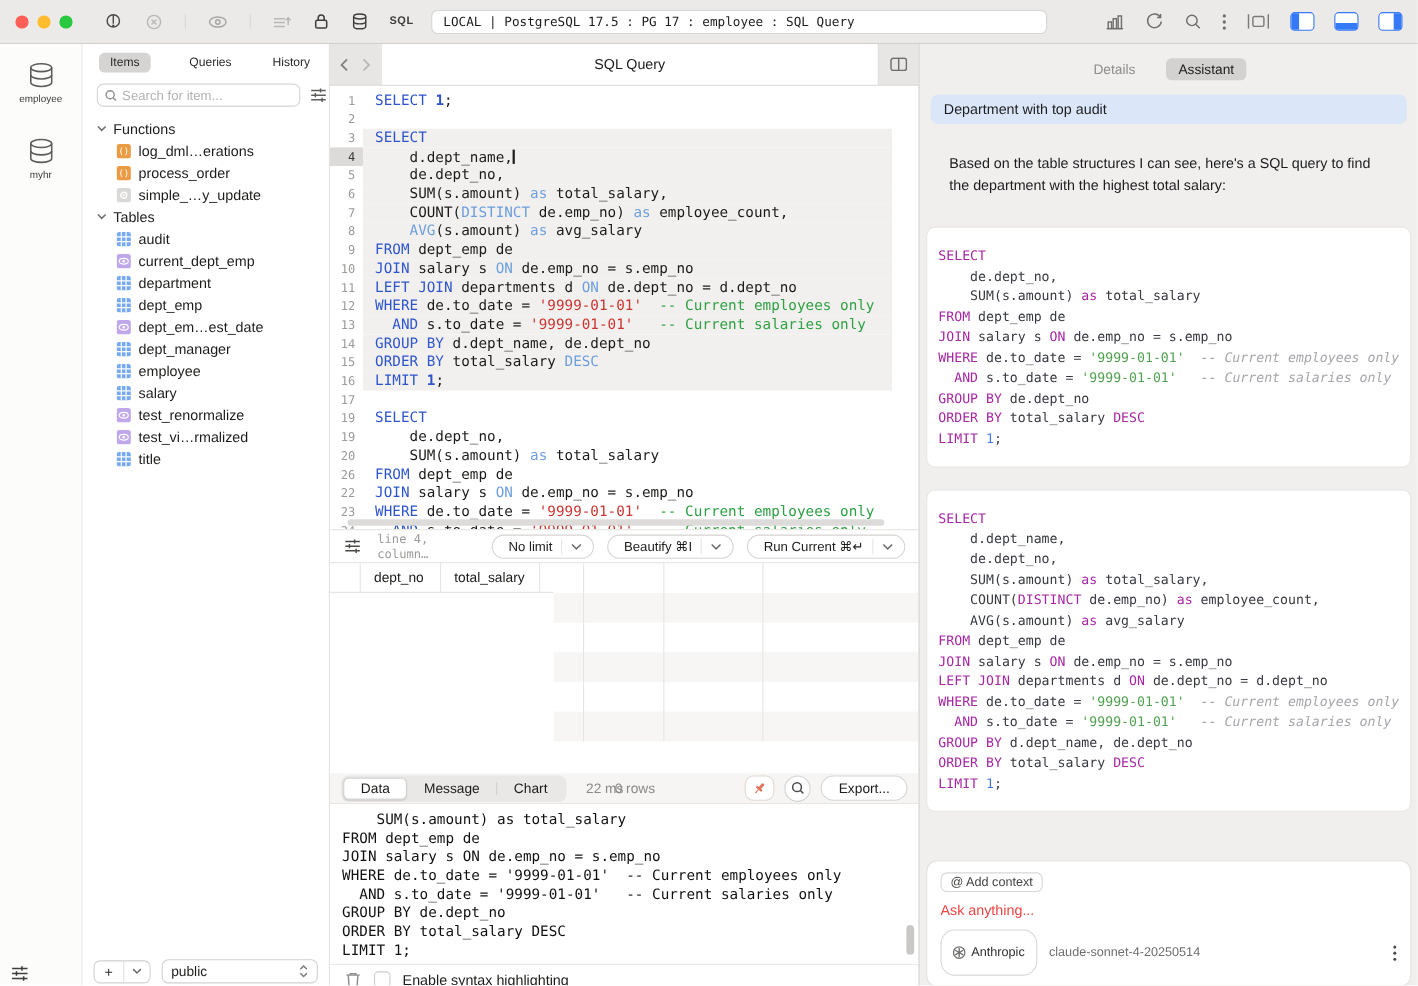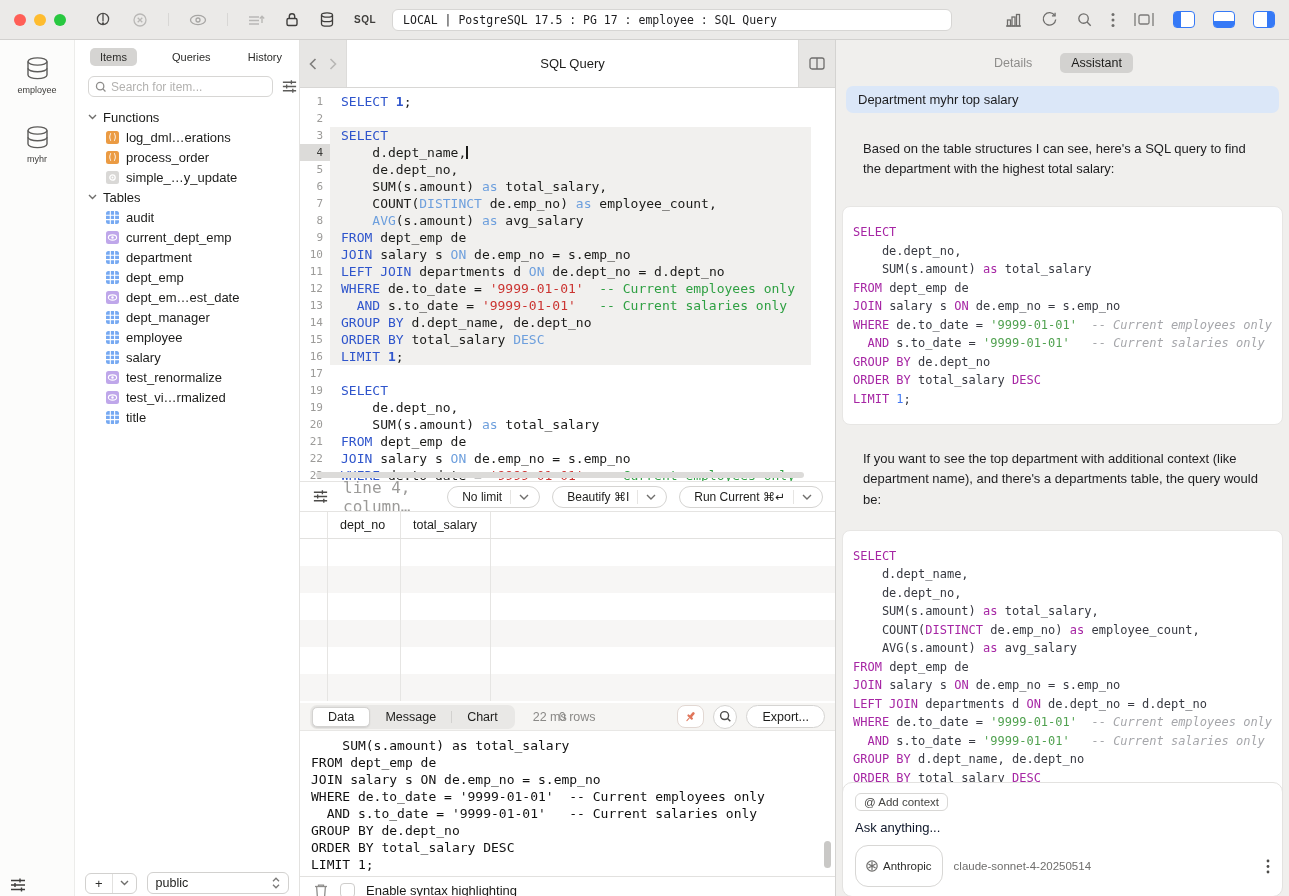--- a/index.html
+++ b/index.html
@@ -44,21 +44,21 @@
 .tree-sec{display:flex;align-items:center;gap:6px;height:20px;padding-left:13px}
 .tree-item{display:flex;align-items:center;gap:7px;height:20px;padding-left:31px;white-space:nowrap}
 .sb-bottom{height:34px;display:flex;align-items:center;gap:10px;padding:0 10px 8px 10px}
 .add-btn{height:21px;border:1px solid #d2d1cf;border-radius:6px;display:flex;align-items:center;background:#fff}
 .add-plus{padding:0 9px;font-size:13px;color:#2e2e2c;border-right:1px solid #e2e1df;line-height:19px}
 .add-chev{padding:0 7px}
 .schema-select{flex:1;height:22px;border:1px solid #d2d1cf;border-radius:6px;background:#fff;display:flex;align-items:center;justify-content:space-between;padding:0 8px;font-size:12.5px;color:#1c1c1a}
 
 
 .main{width:535px;display:flex;flex-direction:column;background:#fff;flex:none}
-.tabstrip{height:48px;background:#e7e6e4;display:flex;align-items:stretch;border-bottom:1px solid #d8d7d5;flex:none}
+.tabstrip{height:38px;background:#e7e6e4;display:flex;align-items:stretch;border-bottom:1px solid #d8d7d5;flex:none}
 .nav-btns{width:46px;display:flex;align-items:center;justify-content:center;gap:12px}
 .tab-active{flex:1;background:#fff;display:flex;align-items:center;justify-content:center;font-size:13px;color:#1c1c1a;border-left:1px solid #dddcda;border-right:1px solid #dddcda}
 .split-btn{width:36px;display:flex;align-items:center;justify-content:center}
 
 
 .editor{flex:1;position:relative;padding-top:5px;font-family:"DejaVu Sans Mono",monospace;overflow:hidden;background:#fff}
 .ed-line{display:flex;height:17px}
 .gut{width:30px;flex:none;text-align:right;padding-right:7px;font-size:11px;color:#9c9b99;line-height:17px}
 .ed-line.cur .gut{background:#dcdbd9;color:#3a3a38}
 .code{flex:1;margin-right:24px;padding-left:11px;font-size:13px;line-height:17px;white-space:pre;color:#1b1b19}
@@ -66,28 +66,28 @@
 .editor .sg-k{color:#2f55cc}
 .editor .sg-k2{color:#6d9fdd}
 .editor .sg-s{color:#cb3431}
 .editor .sg-c{color:#2fa043}
 .editor .sg-n{color:#2f55cc;font-weight:bold}
 .caret{display:inline-block;width:1.4px;height:13px;background:#1b1b19;transform:translateY(2px)}
 .h-scroll{position:absolute;bottom:3px;left:16px;width:488px;height:6px;border-radius:3px;background:#dcdbd9}
 
 
 .statusbar{height:30px;border-top:1px solid #e5e4e2;display:flex;align-items:center;padding:0 12px;gap:12px;background:#fff;flex:none}
-.pos{font-family:"DejaVu Sans Mono",monospace;font-size:16px;color:#9c9b99;margin-left:2px}
+.pos{font-family:"DejaVu Sans Mono",monospace;font-size:11px;color:#9c9b99;margin-left:2px}
 .sb-spacer{flex:1}
 .pill{height:22px;border:1px solid #d5d4d2;border-radius:11px;background:#fff;display:flex;align-items:center;font-size:12px;color:#1d1d1b}
 .pill .lab{padding:0 8px 0 14px;white-space:nowrap}
 .pill .chev{padding:0 10px 0 8px;border-left:1px solid #e6e5e3;height:14px;display:flex;align-items:center}
 
 
-.grid{height:192px;border-top:1px solid #e5e4e2;display:flex;flex-direction:column;background:#fff;flex:none}
+.grid{height:192px;border-top:1px solid #e5e4e2;display:flex;flex-direction:row;background:#fff;flex:none}
 .g-head{height:27px;display:flex;border-bottom:1px solid #e2e1df;font-size:12.5px;color:#1c1c1a;flex:none}
 .g-cell{display:flex;align-items:center;padding-left:12px;border-right:1px solid #e6e5e3;height:100%}
 .g-c0{width:28px;padding-left:0}
 .g-c1{width:73px}
 .g-c2{width:90px}
 .g-cLast{flex:1;border-right:none}
 .g-rows{flex:1;overflow:hidden}
 .g-row{height:27px;display:flex}
 .g-row:nth-child(even){background:#f7f6f5}
 
@@ -125,21 +125,21 @@
 .codecard{margin:27px 6px 0;background:#fff;border:1px solid #e7e6e4;border-radius:8px;padding:16px 6px 16px 10px;font-family:"DejaVu Sans Mono",monospace;font-size:12px;line-height:18.5px;color:#383a42}
 .codecard div{white-space:pre}
 .codecard .sg-k{color:#a626a4}
 .codecard .sg-s{color:#50a14f}
 .codecard .sg-c{color:#a6a7ab;font-style:italic}
 .codecard .sg-n{color:#4078f2}
 .codecard+.p-text{margin-top:24px}
 .codecard.second{margin-top:20px}
 .composer{position:absolute;left:6px;right:6px;bottom:7px;background:#fff;border:1px solid #e3e2e0;border-radius:10px;padding:9px 12px 9px}
 .chip{display:inline-block;border:1px solid #d8d7d5;border-radius:6px;padding:2px 8px;font-size:11.5px;color:#454543}
-.ask{margin-top:9px;font-size:13px;color:#0f172a}
+.ask{margin-top:9px;font-size:13px;color:#ef4444}
 .comp-bottom{margin-top:10px;display:flex;align-items:center}
 .provider{display:flex;align-items:center;gap:5px;border:1px solid #d8d7d5;border-radius:13px;padding:14px 10px;font-size:11.5px;color:#2e2e2c;background:#fff}
 .model{margin-left:11px;font-size:11.5px;color:#6f6e6c}
 .kebab-right{margin-left:auto}
 </style>
 </head>
 <body>
 
 <div class="app">
 
@@ -544,21 +544,21 @@
             </div>
             <div class="ed-line">
               <span class="gut">19</span>
               <span class="code"><span class="sg-p">    de.dept_no,</span></span>
             </div>
             <div class="ed-line">
               <span class="gut">20</span>
               <span class="code"><span class="sg-p">    SUM(s.amount) </span><span class="sg-k2">as</span><span class="sg-p"> total_salary</span></span>
             </div>
             <div class="ed-line">
-              <span class="gut">21</span>
+              <span class="gut">26</span>
               <span class="code"><span class="sg-k">FROM</span><span class="sg-p"> dept_emp de</span></span>
             </div>
             <div class="ed-line">
               <span class="gut">22</span>
               <span class="code"><span class="sg-k">JOIN</span><span class="sg-p"> salary s </span><span class="sg-k2">ON</span><span class="sg-p"> de.emp_no = s.emp_no</span></span>
             </div>
             <div class="ed-line">
               <span class="gut">23</span>
               <span class="code"><span class="sg-k">WHERE</span><span class="sg-p"> de.to_date = </span><span class="sg-s">'9999-01-01'</span><span class="sg-p">  </span><span class="sg-c">-- Current employees only</span></span>
             </div>
@@ -703,35 +703,34 @@
         <span class="cb"></span>
         <span class="cb-label">Enable syntax highlighting</span>
       </div>
     </div>
 
     <div class="panel">
       <div class="p-tabs">
         <span class="p-tab">Details</span>
         <span class="p-tab active">Assistant</span>
       </div>
-      <div class="banner">Department myhr top salary</div>
+      <div class="banner">Department with top audit</div>
       <div class="p-text">Based on the table structures I can see, here's a SQL query to find the department with the highest total salary:</div>
       <div class="codecard" id="acode1">
           <div><span class="sg-k">SELECT</span></div>
           <div><span class="sg-p">    de.dept_no,</span></div>
           <div><span class="sg-p">    SUM(s.amount) </span><span class="sg-k">as</span><span class="sg-p"> total_salary</span></div>
           <div><span class="sg-k">FROM</span><span class="sg-p"> dept_emp de</span></div>
           <div><span class="sg-k">JOIN</span><span class="sg-p"> salary s </span><span class="sg-k">ON</span><span class="sg-p"> de.emp_no = s.emp_no</span></div>
           <div><span class="sg-k">WHERE</span><span class="sg-p"> de.to_date = </span><span class="sg-s">'9999-01-01'</span><span class="sg-p">  </span><span class="sg-c">-- Current employees only</span></div>
           <div><span class="sg-p">  </span><span class="sg-k">AND</span><span class="sg-p"> s.to_date = </span><span class="sg-s">'9999-01-01'</span><span class="sg-p">   </span><span class="sg-c">-- Current salaries only</span></div>
           <div><span class="sg-k">GROUP BY</span><span class="sg-p"> de.dept_no</span></div>
           <div><span class="sg-k">ORDER BY</span><span class="sg-p"> total_salary </span><span class="sg-k">DESC</span></div>
           <div><span class="sg-k">LIMIT</span><span class="sg-p"> </span><span class="sg-n">1</span><span class="sg-p">;</span></div>
         </div>
-      <div class="p-text">If you want to see the top department with additional context (like department name), and there's a departments table, the query would be:</div>
       <div class="codecard second" id="acode2">
           <div><span class="sg-k">SELECT</span></div>
           <div><span class="sg-p">    d.dept_name,</span></div>
           <div><span class="sg-p">    de.dept_no,</span></div>
           <div><span class="sg-p">    SUM(s.amount) </span><span class="sg-k">as</span><span class="sg-p"> total_salary,</span></div>
           <div><span class="sg-p">    COUNT(</span><span class="sg-k">DISTINCT</span><span class="sg-p"> de.emp_no) </span><span class="sg-k">as</span><span class="sg-p"> employee_count,</span></div>
           <div><span class="sg-p">    AVG(s.amount) </span><span class="sg-k">as</span><span class="sg-p"> avg_salary</span></div>
           <div><span class="sg-k">FROM</span><span class="sg-p"> dept_emp de</span></div>
           <div><span class="sg-k">JOIN</span><span class="sg-p"> salary s </span><span class="sg-k">ON</span><span class="sg-p"> de.emp_no = s.emp_no</span></div>
           <div><span class="sg-k">LEFT JOIN</span><span class="sg-p"> departments d </span><span class="sg-k">ON</span><span class="sg-p"> de.dept_no = d.dept_no</span></div>

